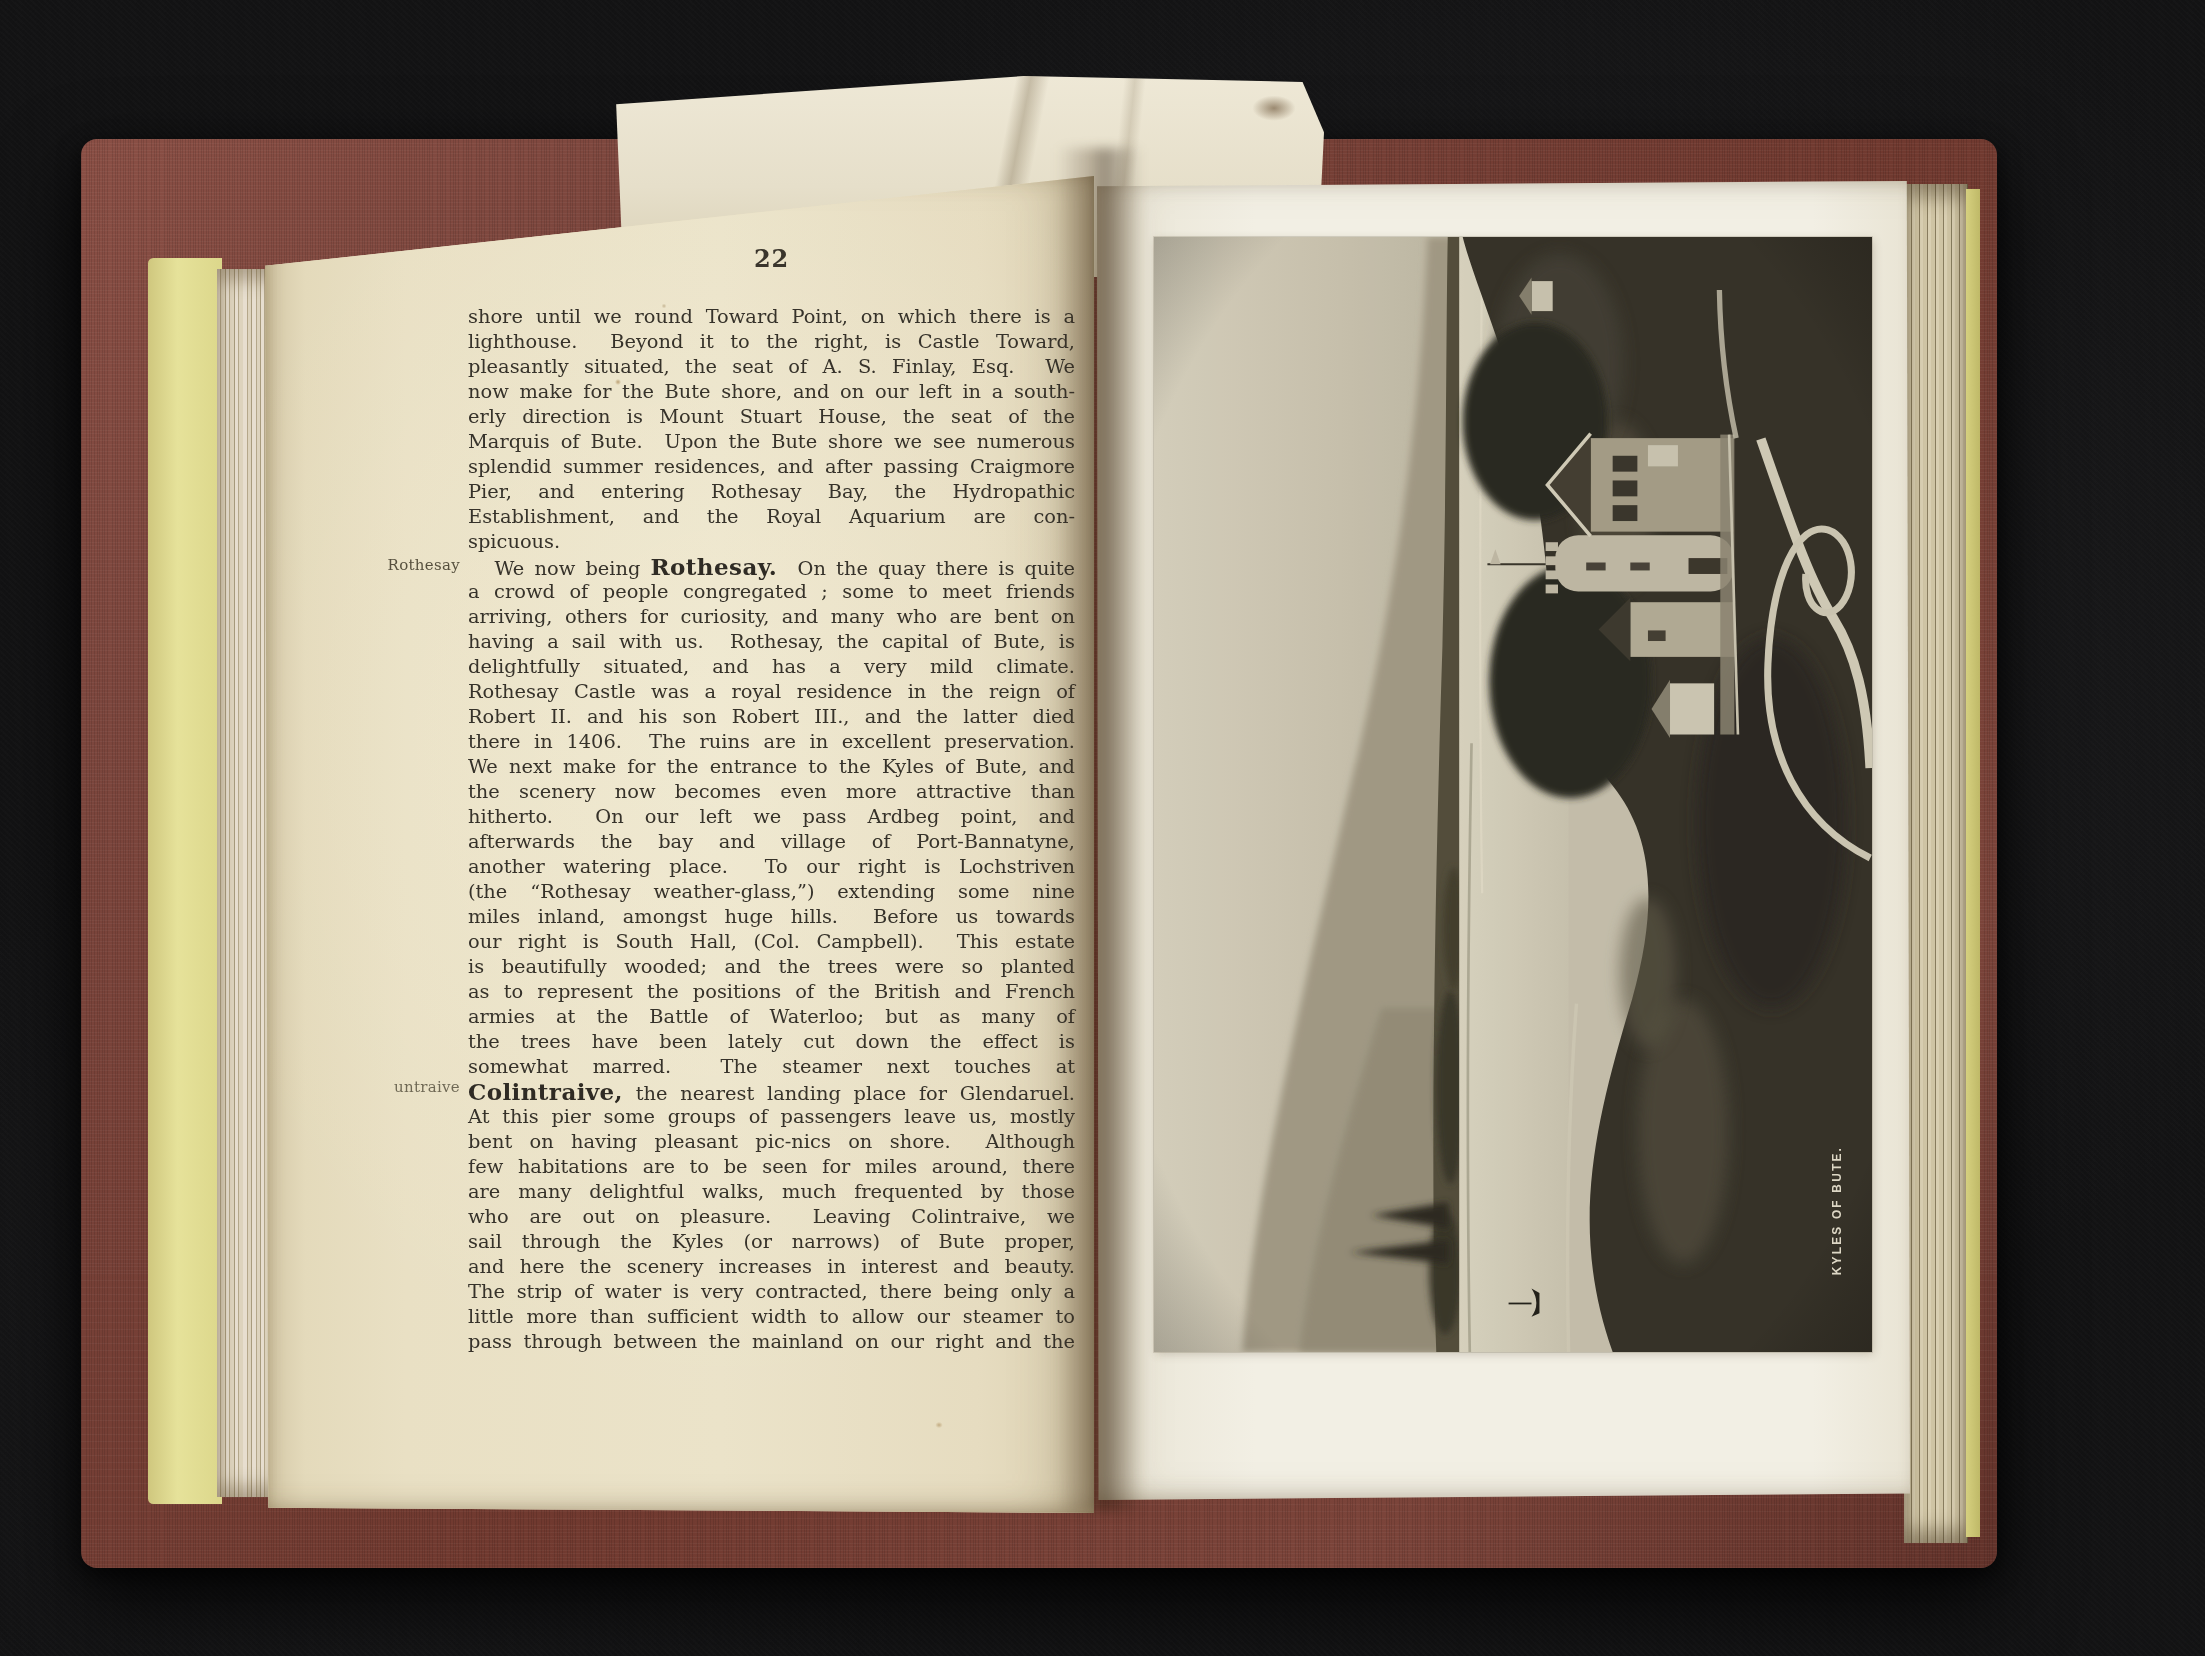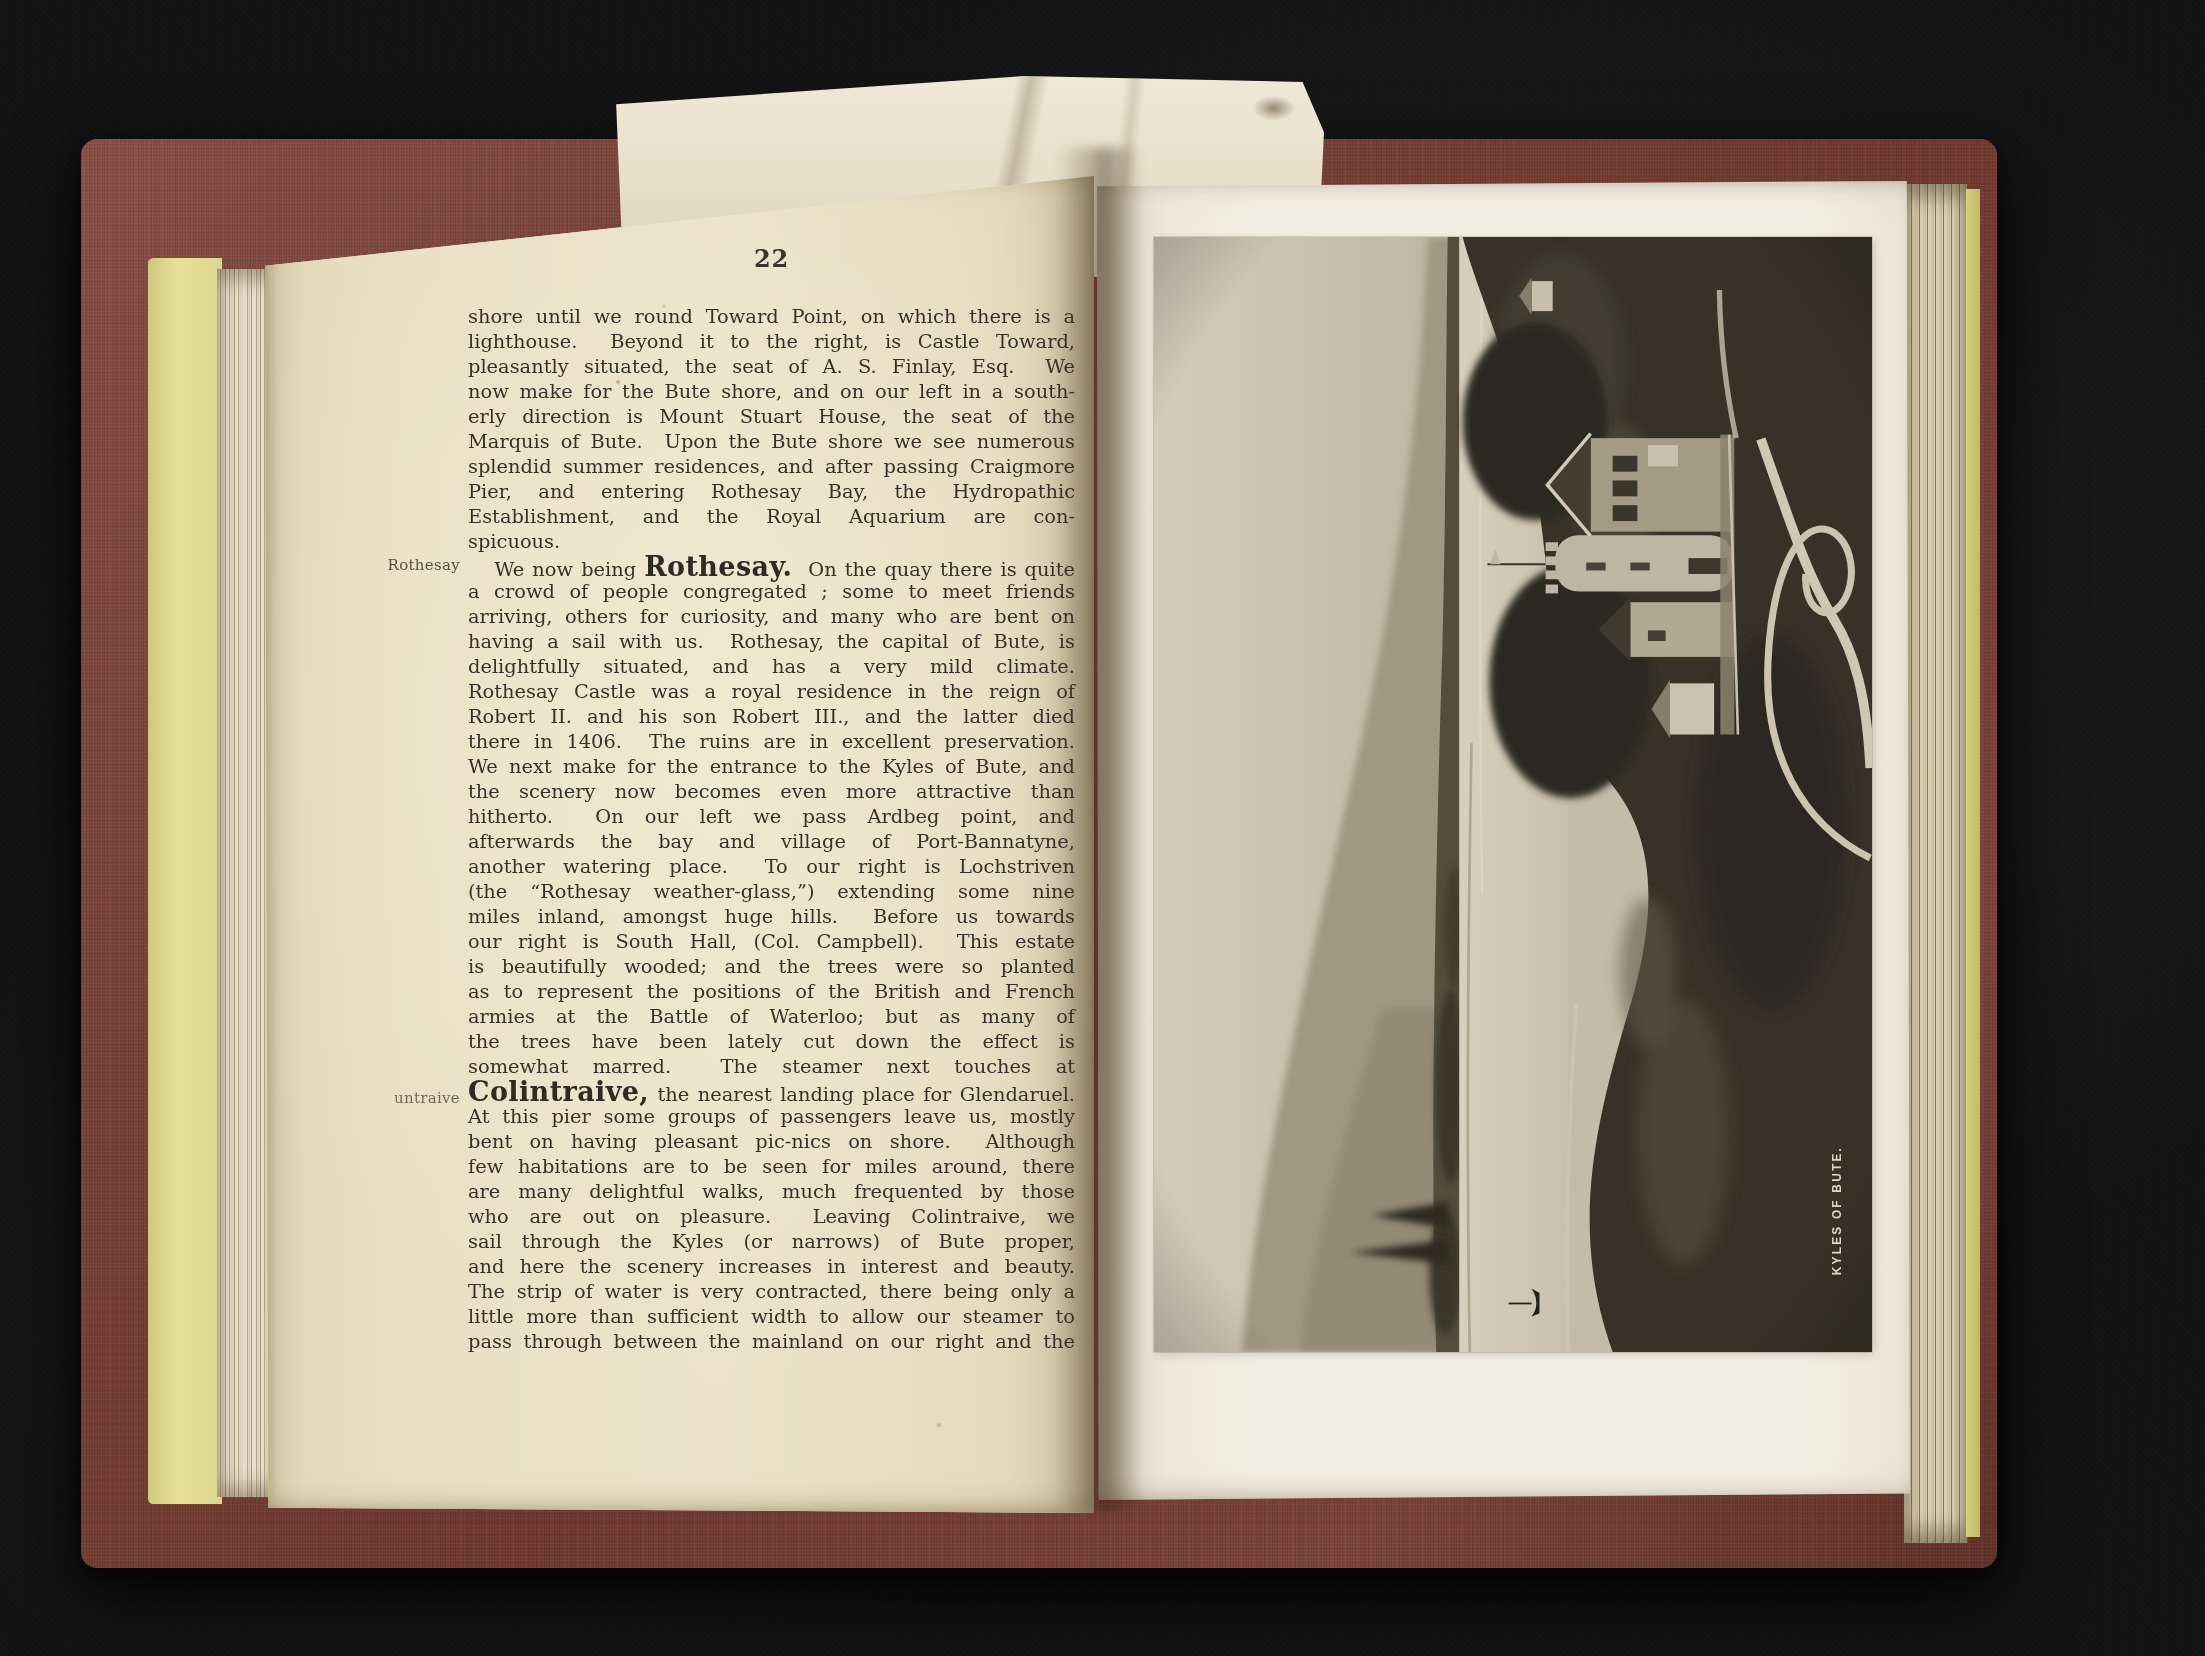--- a/index.html
+++ b/index.html
@@ -64,21 +64,21 @@
     background:linear-gradient(to right, rgba(70,50,28,0) 0%, rgba(70,50,28,.30) 42%, rgba(42,27,12,.42) 55%, rgba(70,50,28,0) 100%);
     filter:blur(5.3px);}
   
   .page-number{position:absolute;left:203px;top:72px;width:607px;text-align:center;
     font-size:24px;font-weight:bold;letter-spacing:0.9px;color:#3a352c;}
   .text-block{position:absolute;left:203px;top:132px;width:607px;}
   .tline{height:25px;line-height:25px;font-size:19.4px;color:#36322a;
     text-align:justify;text-align-last:justify;white-space:normal;overflow:visible;}
   .tline.noj{text-align:right;text-align-last:left;}
   .tline.ind{text-indent:26.5px;}
-  .display-word{font-size:27px;font-weight:bold;letter-spacing:0.4px;color:#2f2b24;}
+  .display-word{font-size:23px;font-weight:bold;letter-spacing:0.4px;color:#2f2b24;}
   .margin-note{position:absolute;left:61px;width:134px;text-align:right;
     font-size:15px;color:#46402f;opacity:.9;letter-spacing:0.3px;}
   .note-2{opacity:.75;}
   
   .plate{position:absolute;left:57px;top:56px;width:718px;height:1115px;
     box-shadow:0 0 0 0.9px rgba(120,110,90,.25), 1.8px 2.6px 8.8px rgba(90,75,50,.25);}
 </style>
 </head>
 <body>
 
@@ -87,21 +87,21 @@
     <div class="cover"></div>
     <div class="loose-leaf"></div>
     <div class="endpaper-left"></div>
     <div class="edge-left"></div>
     <div class="edge-right"></div>
     <div class="endpaper-right"></div>
 
     <div class="page page-left">
       <div class="page-number">22</div>
       <div class="margin-note note-1" style="top: 384px;">Rothesay</div>
-      <div class="margin-note note-2" style="top: 906px; margin-top: 11px;">untraive</div>
+      <div class="margin-note note-2" style="top: 906px;">untraive</div>
       <div class="text-block" id="text-block">
           <div class="tline">shore until we round Toward Point, on which there is a</div>
           <div class="tline">lighthouse.&nbsp; Beyond it to the right, is Castle Toward,</div>
           <div class="tline">pleasantly situated, the seat of A. S. Finlay, Esq.&nbsp; We</div>
           <div class="tline">now make for the Bute shore, and on our left in a south-</div>
           <div class="tline">erly direction is Mount Stuart House, the seat of the</div>
           <div class="tline">Marquis of Bute.&nbsp; Upon the Bute shore we see numerous</div>
           <div class="tline">splendid summer residences, and after passing Craigmore</div>
           <div class="tline">Pier, and entering Rothesay Bay, the Hydropathic</div>
           <div class="tline">Establishment, and the Royal Aquarium are con-</div>

